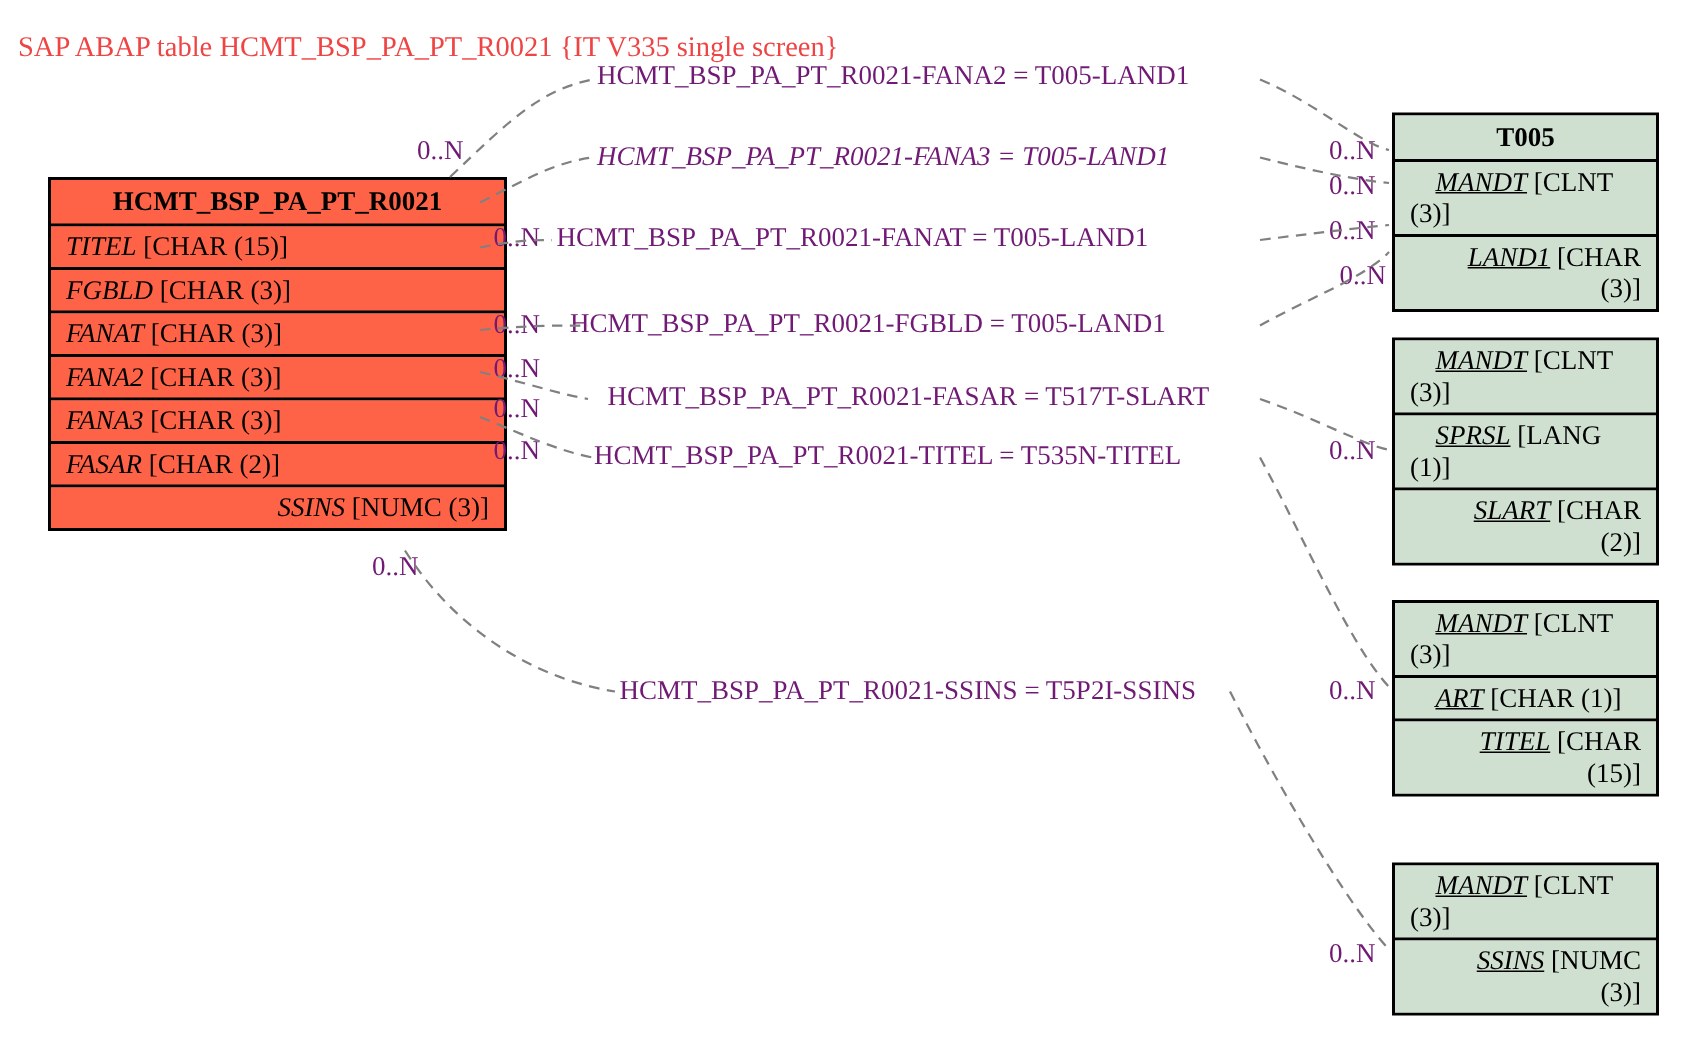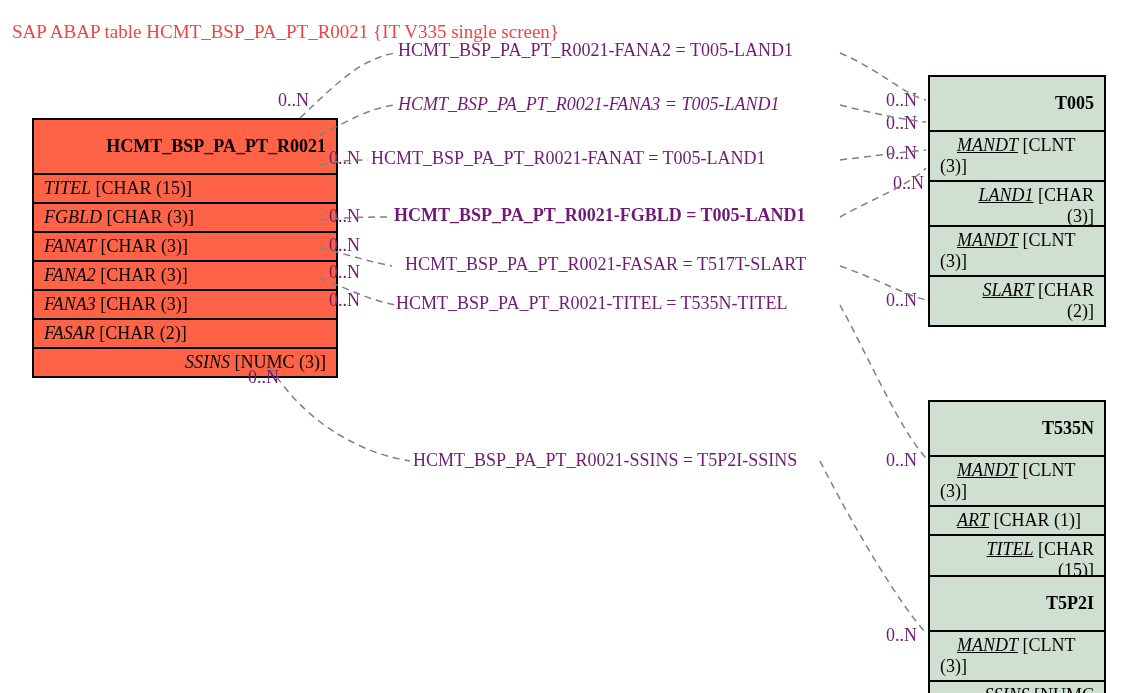--- a/index.html
+++ b/index.html
@@ -20,22 +20,22 @@
     color: #ef4444;
     margin-top: 17px;
   }
   .table {
     position: absolute;
     border: 2px solid #000;
     background: transparent;
   }
   .table-header {
     font-weight: bold;
-    text-align: right;
-    padding: 16px 10px;
+    text-align: center;
+    padding: 4px 10px;
     font-size: 18px;
     border-bottom: 2px solid #000;
   }
   .table-row {
     padding: 3px 10px;
     font-size: 18px;
     border-bottom: 2px solid #000;
   }
   .table-row:last-child {
     border-bottom: none;
@@ -89,40 +89,39 @@
 </div>
 
 <div class="table ref-table" style="left:928px; top:75px; width:174px;">
   <div class="table-header">T005</div>
   <div class="table-row"><span class="field-name underline">MANDT</span> <span>[CLNT (3)]</span></div>
   <div class="table-row"><span class="field-name underline">LAND1</span> <span>[CHAR (3)]</span></div>
 </div>
 
 <div class="table ref-table" style="left:928px; top:225px; width:174px;">
   <div class="table-row"><span class="field-name underline">MANDT</span> <span>[CLNT (3)]</span></div>
+  <div class="table-row"><span class="field-name underline">SPRSL</span> <span>[LANG (1)]</span></div>
   <div class="table-row"><span class="field-name underline">SLART</span> <span>[CHAR (2)]</span></div>
 </div>
 
 <div class="table ref-table" style="left:928px; top:400px; width:174px;">
-  <div class="table-header">T535N</div>
   <div class="table-row"><span class="field-name underline">MANDT</span> <span>[CLNT (3)]</span></div>
   <div class="table-row"><span class="field-name underline">ART</span> <span>[CHAR (1)]</span></div>
   <div class="table-row"><span class="field-name underline">TITEL</span> <span>[CHAR (15)]</span></div>
 </div>
 
 <div class="table ref-table" style="left:928px; top:575px; width:174px;">
-  <div class="table-header">T5P2I</div>
   <div class="table-row"><span class="field-name underline">MANDT</span> <span>[CLNT (3)]</span></div>
   <div class="table-row"><span class="field-name underline">SSINS</span> <span>[NUMC (3)]</span></div>
 </div>
 
 <div class="label" style="left:398px; top:40px;">HCMT_BSP_PA_PT_R0021-FANA2 = T005-LAND1</div>
 <div class="label" style="left:398px; top:94px;font-style:italic;">HCMT_BSP_PA_PT_R0021-FANA3 = T005-LAND1</div>
 <div class="label" style="left:371px; top:148px;">HCMT_BSP_PA_PT_R0021-FANAT = T005-LAND1</div>
-<div class="label" style="left:394px; top:205px;font-weight:bold;">HCMT_BSP_PA_PT_R0021-FGBLD = T005-LAND1</div>
+<div class="label" style="left:380px; top:205px;">HCMT_BSP_PA_PT_R0021-FGBLD = T005-LAND1</div>
 <div class="label" style="left:393px; top:254px;margin-left:12px;">HCMT_BSP_PA_PT_R0021-FASAR = T517T-SLART</div>
 <div class="label" style="left:396px; top:293px;">HCMT_BSP_PA_PT_R0021-TITEL = T535N-TITEL</div>
 <div class="label" style="left:413px; top:450px;">HCMT_BSP_PA_PT_R0021-SSINS = T5P2I-SSINS</div>
 
 <div class="label" style="left:278px; top:90px;">0..N</div>
 <div class="label" style="left:329px; top:148px;">0..N</div>
 <div class="label" style="left:329px; top:206px;">0..N</div>
 <div class="label" style="left:329px; top:235px;">0..N</div>
 <div class="label" style="left:329px; top:262px;">0..N</div>
 <div class="label" style="left:329px; top:290px;">0..N</div>

